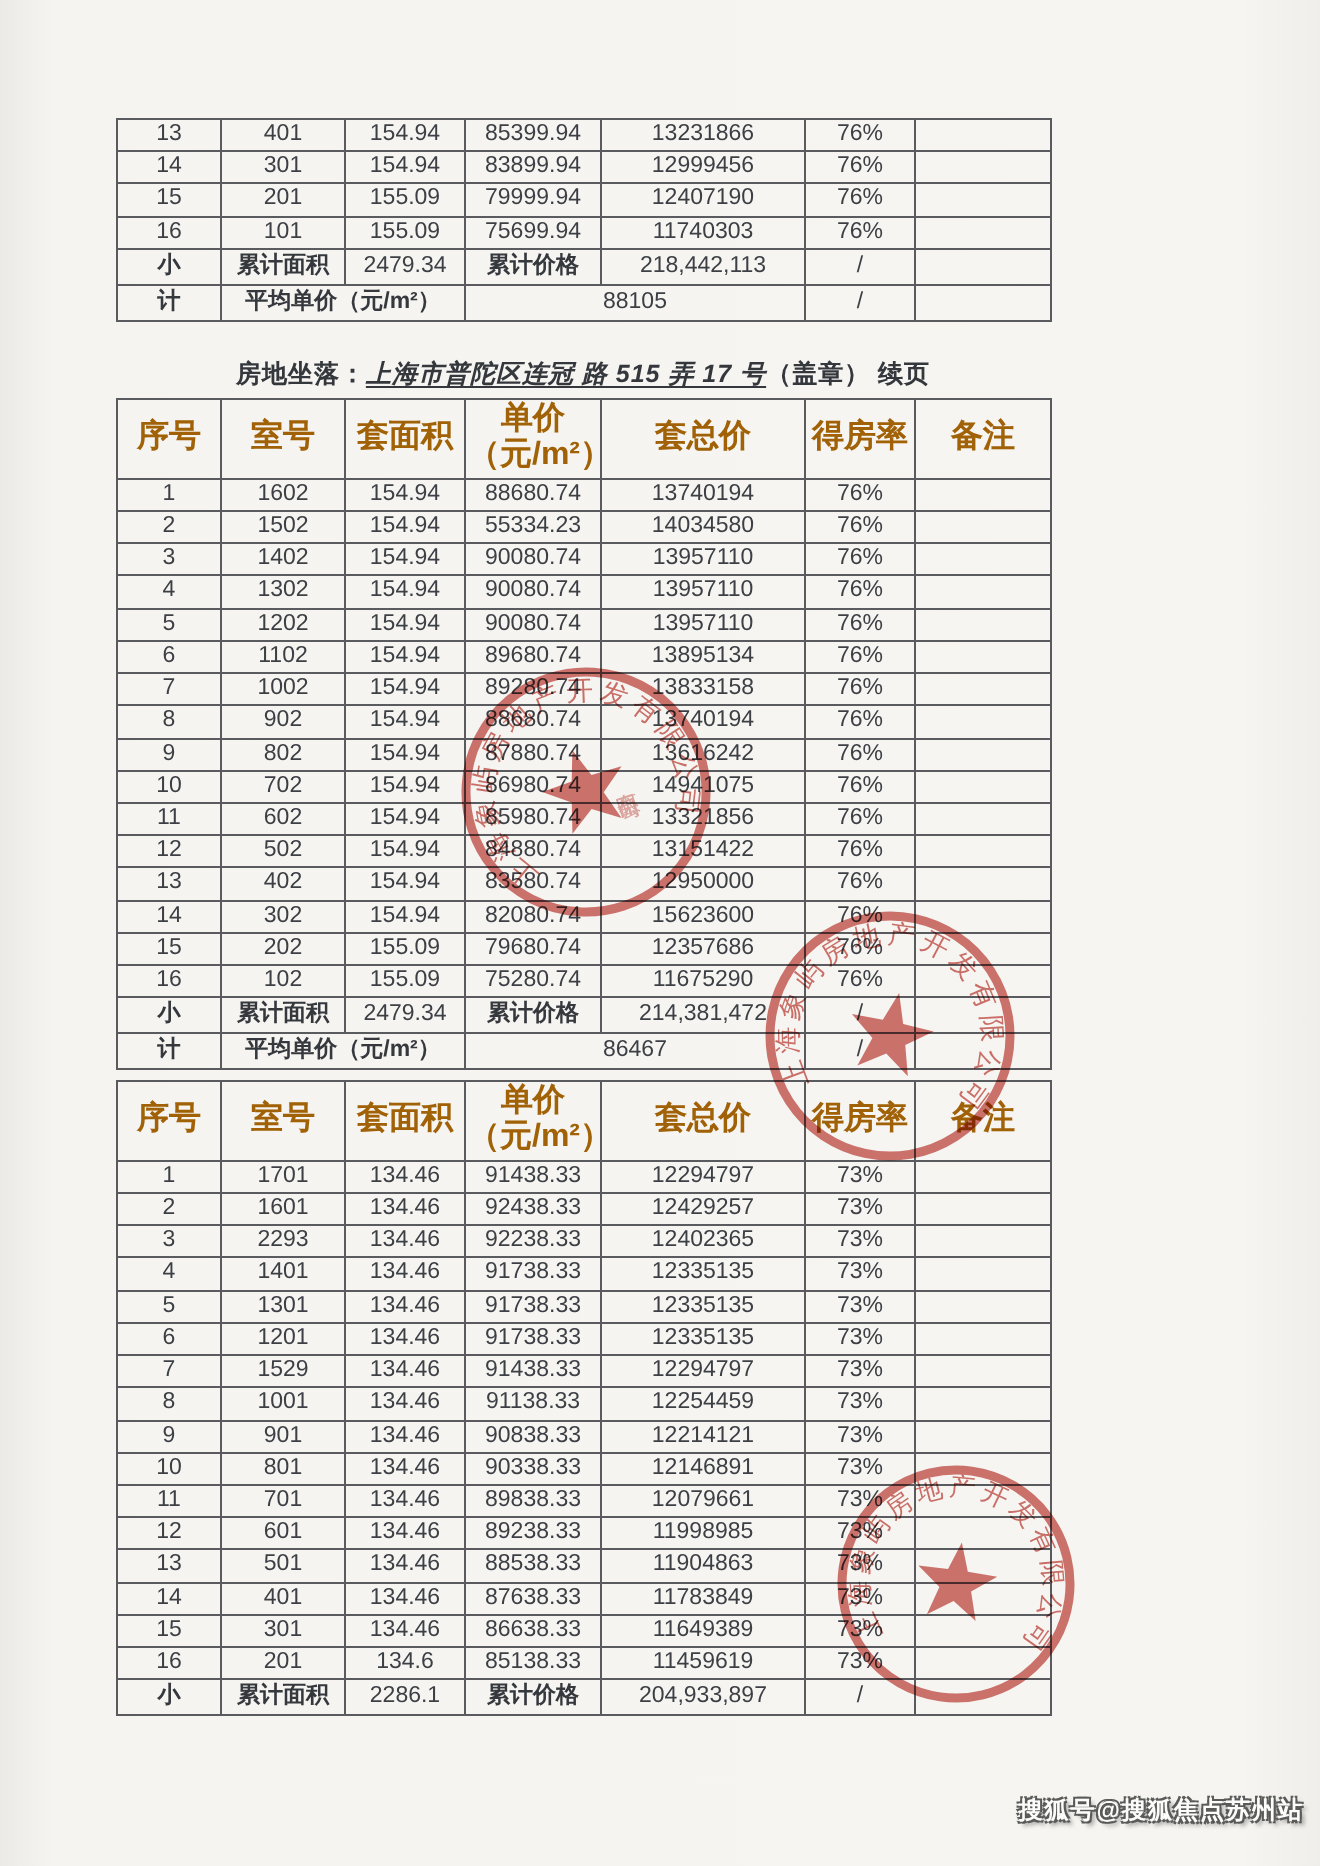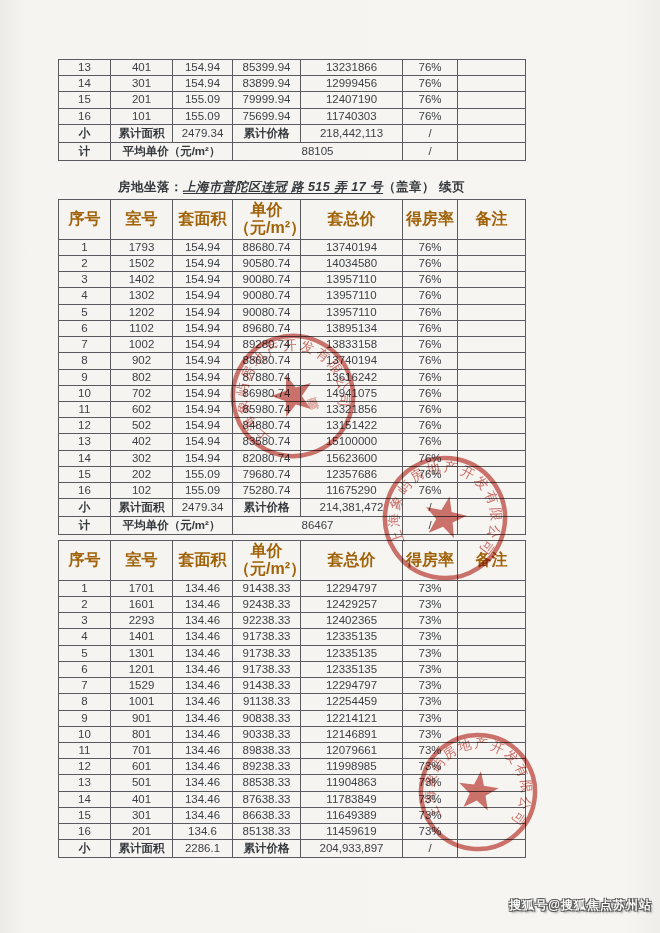--- a/index.html
+++ b/index.html
@@ -129,32 +129,32 @@
         <th>套面积</th>
         <th>单价（元/m²）</th>
         <th>套总价</th>
         <th>得房率</th>
         <th>备注</th>
       </tr>
     </thead>
     <tbody>
         <tr>
           <td>1</td>
-          <td>1793</td>
+          <td>1602</td>
           <td>154.94</td>
           <td>88680.74</td>
           <td>13740194</td>
           <td>76%</td>
           <td></td>
         </tr>
         <tr>
           <td>2</td>
           <td>1502</td>
           <td>154.94</td>
-          <td>90580.74</td>
+          <td>55334.23</td>
           <td>14034580</td>
           <td>76%</td>
           <td></td>
         </tr>
         <tr>
           <td>3</td>
           <td>1402</td>
           <td>154.94</td>
           <td>90080.74</td>
           <td>13957110</td>
@@ -240,21 +240,21 @@
           <td>84880.74</td>
           <td>13151422</td>
           <td>76%</td>
           <td></td>
         </tr>
         <tr>
           <td>13</td>
           <td>402</td>
           <td>154.94</td>
           <td>83580.74</td>
-          <td>15100000</td>
+          <td>12950000</td>
           <td>76%</td>
           <td></td>
         </tr>
         <tr>
           <td>14</td>
           <td>302</td>
           <td>154.94</td>
           <td>82080.74</td>
           <td>15623600</td>
           <td>76%</td>

